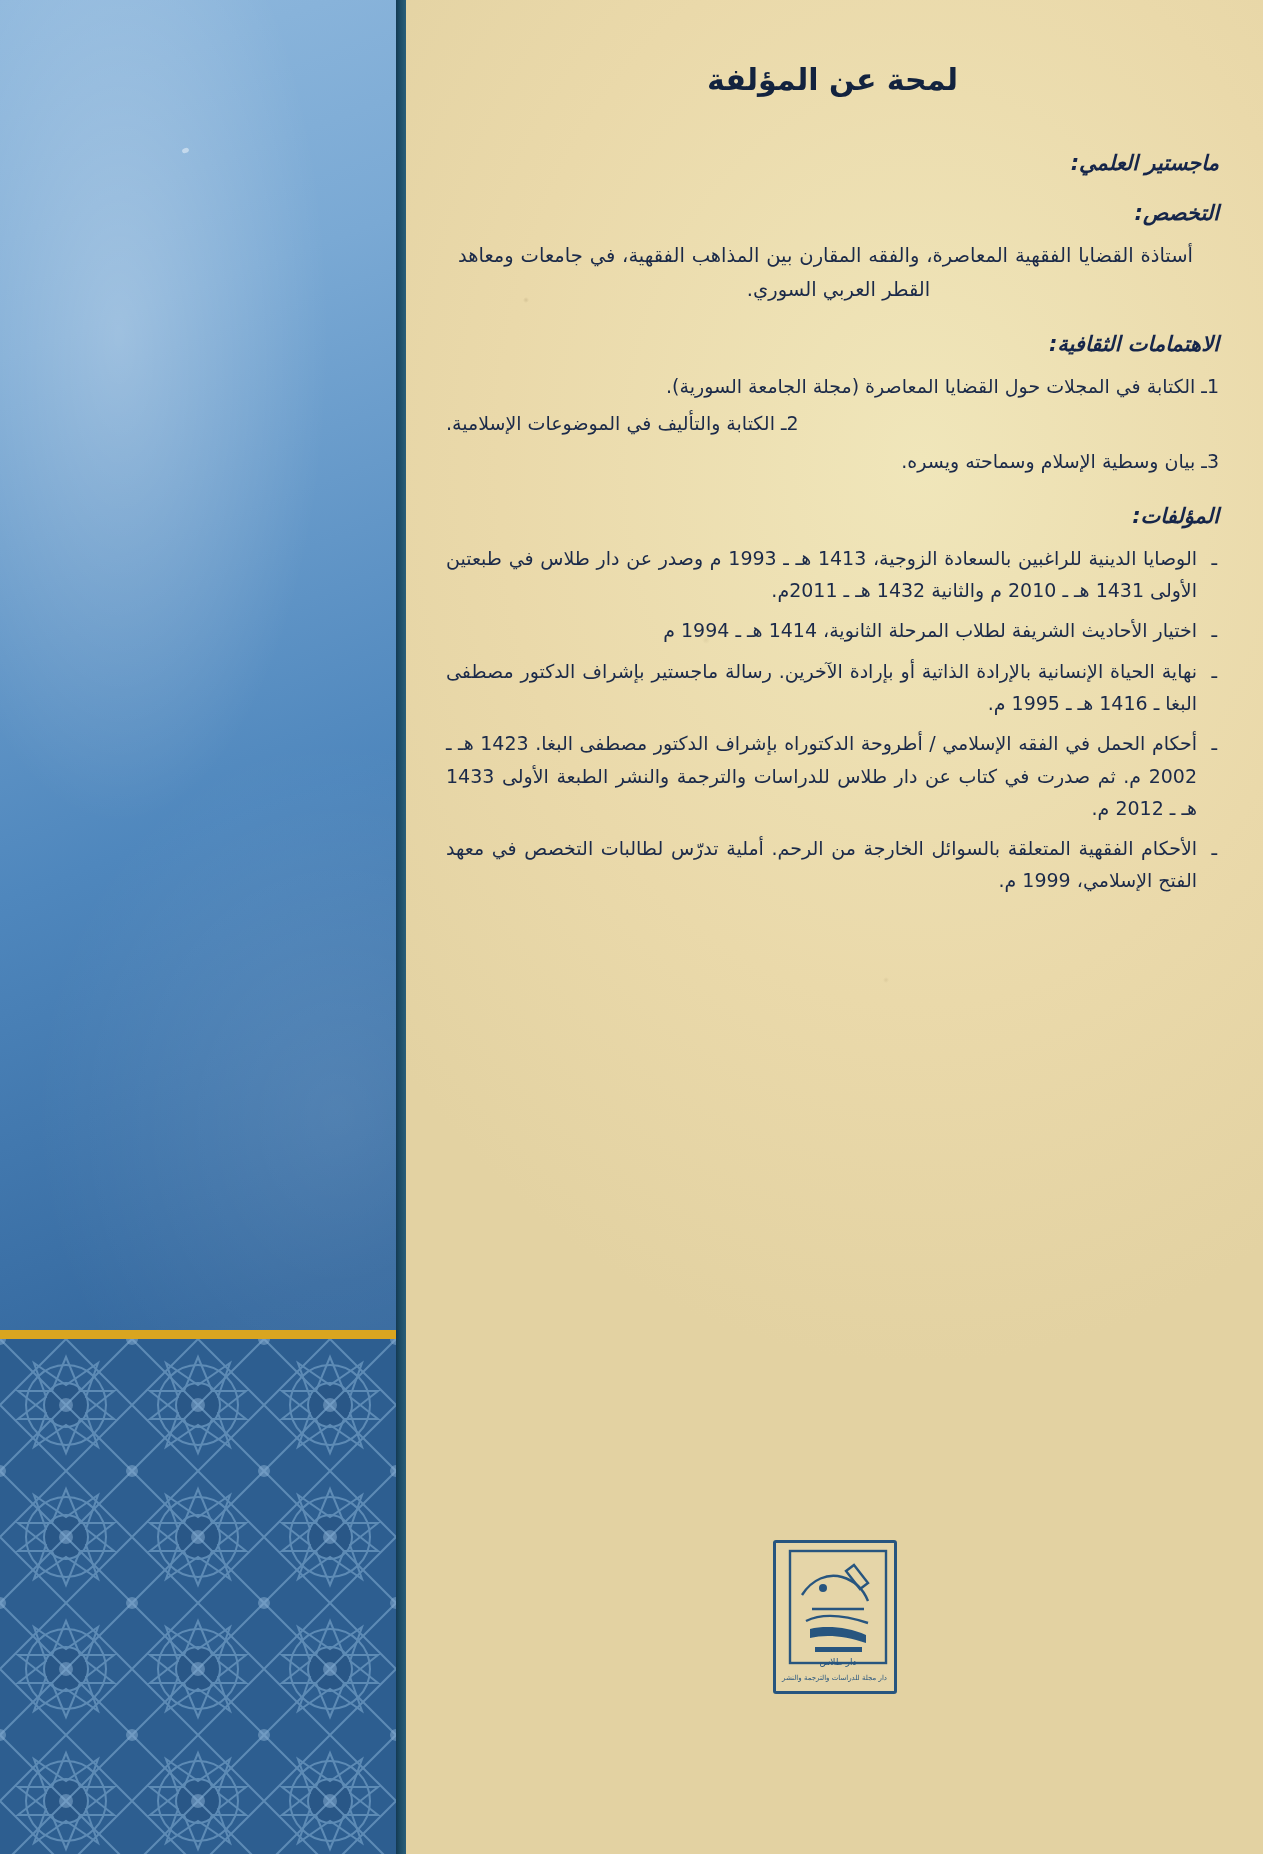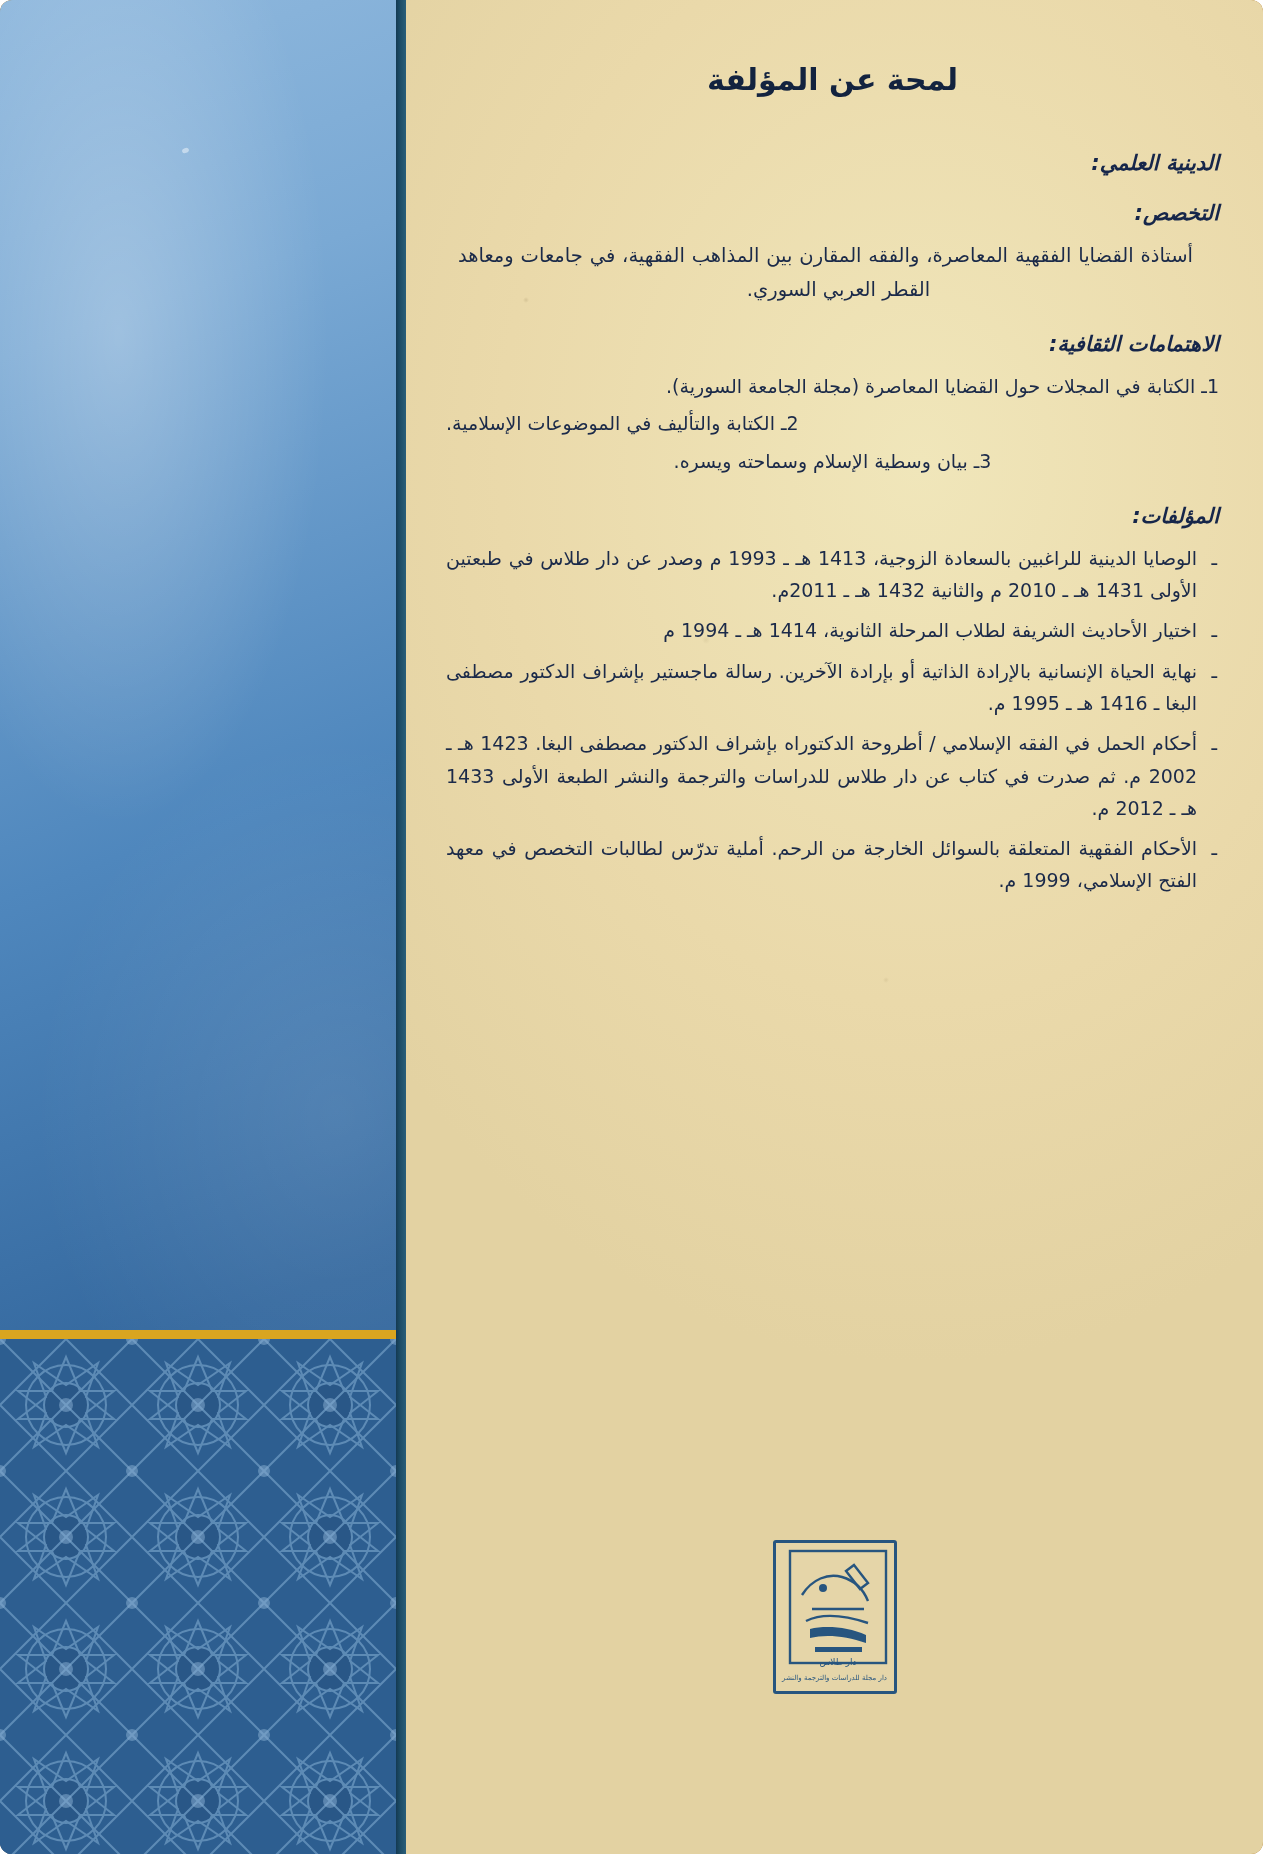--- a/index.html
+++ b/index.html
@@ -7,21 +7,20 @@
     padding: 0;
     background: #ffffff;
   }
   .page {
     position: relative;
     width: 1263px;
     height: 1854px;
     overflow: hidden;
     font-family: "DejaVu Sans", sans-serif;
     background: #a16207;
-    border-radius: 12px;
   }
 
   
   .blue-panel {
     position: absolute;
     top: 0;
     left: 0;
     width: 396px;
     height: 1854px;
     background: linear-gradient(160deg, #8fb8dd 0%, #7aa9d4 18%, #4f87bd 45%, #35699f 70%, #2c5e93 100%);
@@ -156,21 +155,21 @@
   }
   ol.numbers li {
     font-size: 19px;
     line-height: 1.75;
     color: #1b2a49;
     text-align: right;
     margin-bottom: 4px;
   }
   ol.numbers li.c1 { text-align: right; }
   ol.numbers li.c2 { text-align: left; }
-  ol.numbers li.c3 { text-align: center; }
+  ol.numbers li.c3 { }
 
   .works li { margin-bottom: 16px; }
 
   
   .logo {
     position: absolute;
     left: 50%;
     transform: translateX(-50%);
     top: 1540px;
     width: 118px;
@@ -233,21 +232,21 @@
   <div class="spine"></div>
 
   <div class="content">
     <div class="paper-grain"></div>
 
     <div class="doc">
 
       <div class="doc-title">لمحة عن المؤلفة</div>
 
       <div class="section">
-        <div class="section-heading">الدينية العلمي:</div>
+        <div class="section-heading">ماجستير العلمي:</div>
       </div>
 
       <div class="section">
         <div class="section-heading">التخصص:</div>
         <p class="para indent">أستاذة القضايا الفقهية المعاصرة، والفقه المقارن بين المذاهب الفقهية، في جامعات ومعاهد القطر العربي السوري.</p>
       </div>
 
       <div class="section">
         <div class="section-heading">الاهتمامات الثقافية:</div>
         <ol class="numbers">

